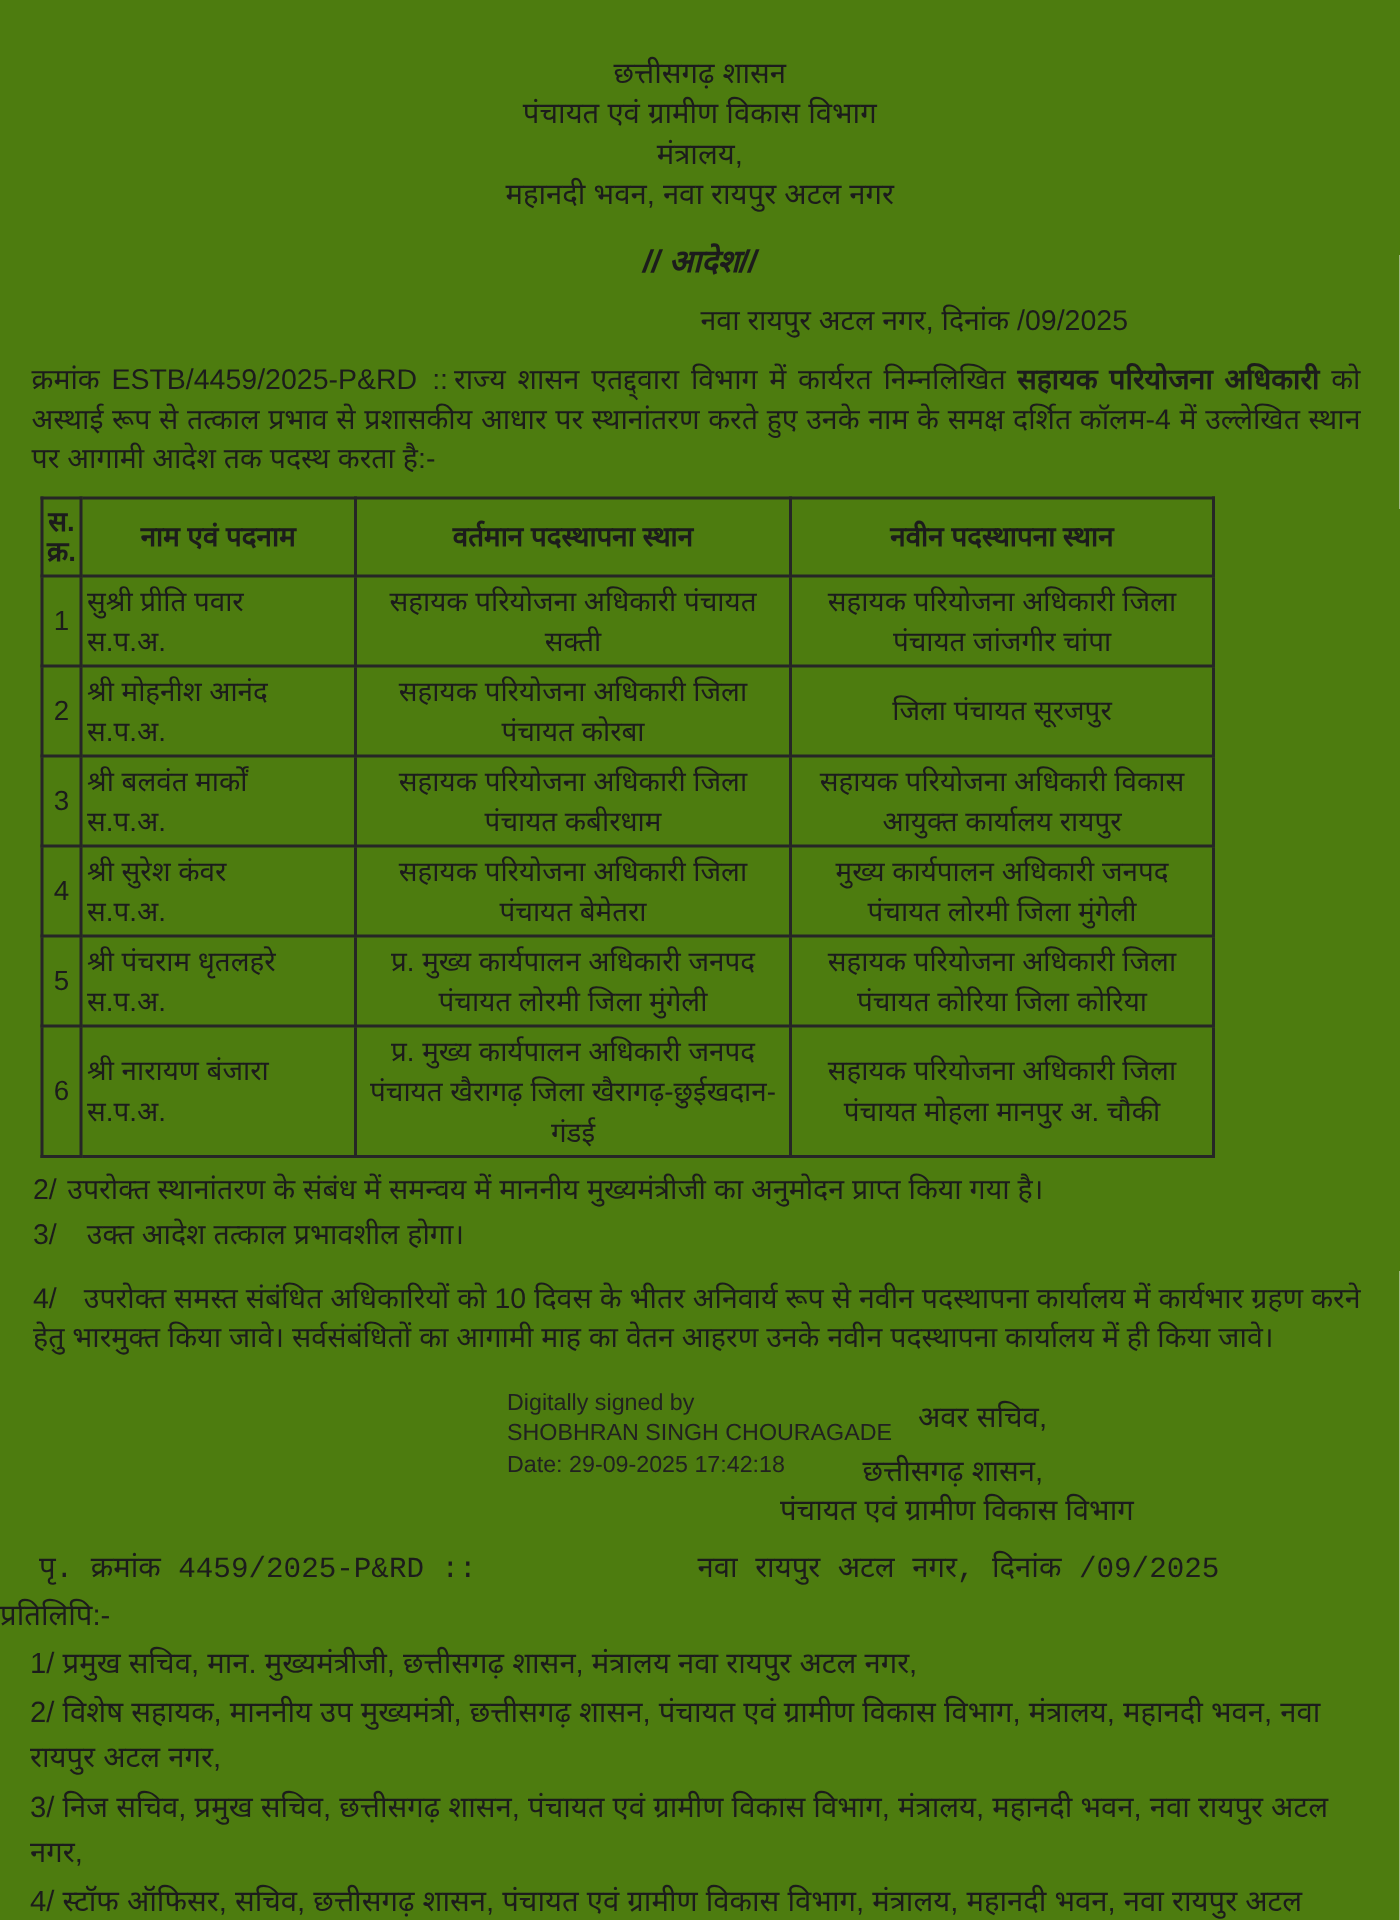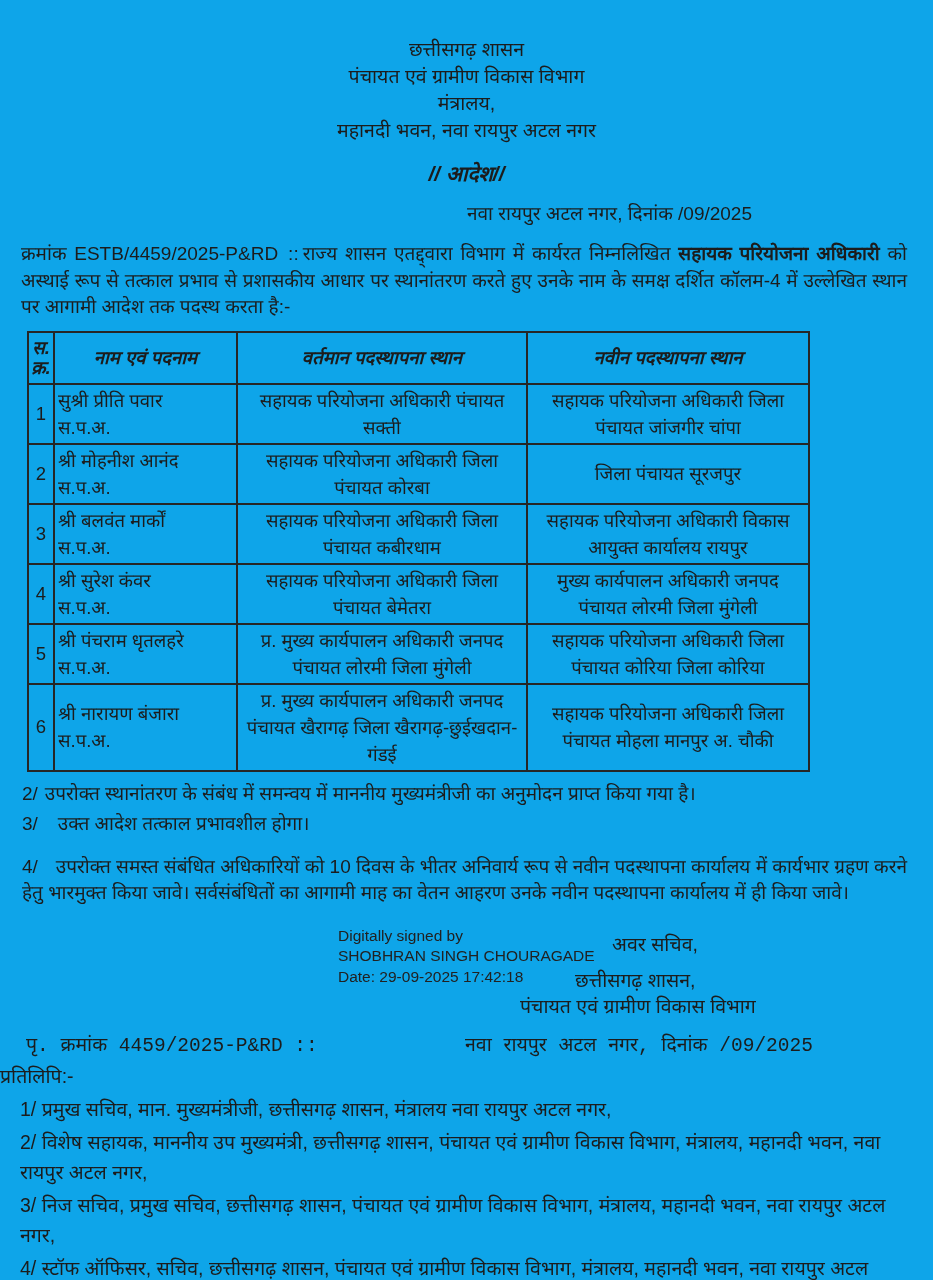--- a/index.html
+++ b/index.html
@@ -1,18 +1,18 @@
 <!DOCTYPE html>
 <html lang="hi"><head>
 <meta charset="utf-8">
 <style>
   html,body{margin:0;padding:0;background:#e9e9e9;}
   .page{
     width:933px;height:1280px;margin:0 auto;position:relative;
-    background:#0ea5e9;color:#1c1c1c;
+    background:#4d7c0f;color:#1c1c1c;
     font-family:"Liberation Sans","DejaVu Sans",sans-serif;
     overflow:hidden;
   }
   
   .doc-header{padding-top:36px;text-align:center;font-size:19.5px;line-height:27px;}
   .doc-header div{white-space:nowrap;}
   .order-heading{margin-top:15px;text-align:center;font-size:21px;font-weight:bold;font-style:italic;}
   .place-date{margin-top:13px;padding-right:181px;text-align:right;font-size:19px;}
   
   .intro{margin:15px 26px 0 21px;font-size:19px;line-height:26.5px;text-align:justify;}
@@ -21,21 +21,21 @@
   .intro .bold{font-weight:bold;}
   
   table.transfer{border-collapse:collapse;margin:10px 0 0 27px;table-layout:fixed;}
   table.transfer col.c1{width:26px;}
   table.transfer col.c2{width:183px;}
   table.transfer col.c3{width:290px;}
   table.transfer col.c4{width:282px;}
   table.transfer th,table.transfer td{border:2px solid #262626;font-size:18.5px;vertical-align:middle;}
   table.transfer th{font-weight:bold;padding:2px 3px;line-height:24px;text-align:center;}
   table.transfer th.h-sn{line-height:20px;padding:2px 1px;}
-  thead tr{height:52px;font-style:italic;}
+  thead tr{height:52px;}
   tbody tr:nth-child(1){height:54px;}
   tbody tr:nth-child(2){height:57px;}
   tbody tr:nth-child(3){height:56px;}
   tbody tr:nth-child(4){height:57px;}
   tbody tr:nth-child(5){height:57px;}
   tbody tr:nth-child(6){height:86px;}
   td.c-sn{text-align:center;font-size:19px;padding:0 1px;}
   td.c-name{text-align:left;padding:2px 3px;line-height:27px;}
   td.c-cur,td.c-new{text-align:center;padding:2px 8px;line-height:27px;}
   

